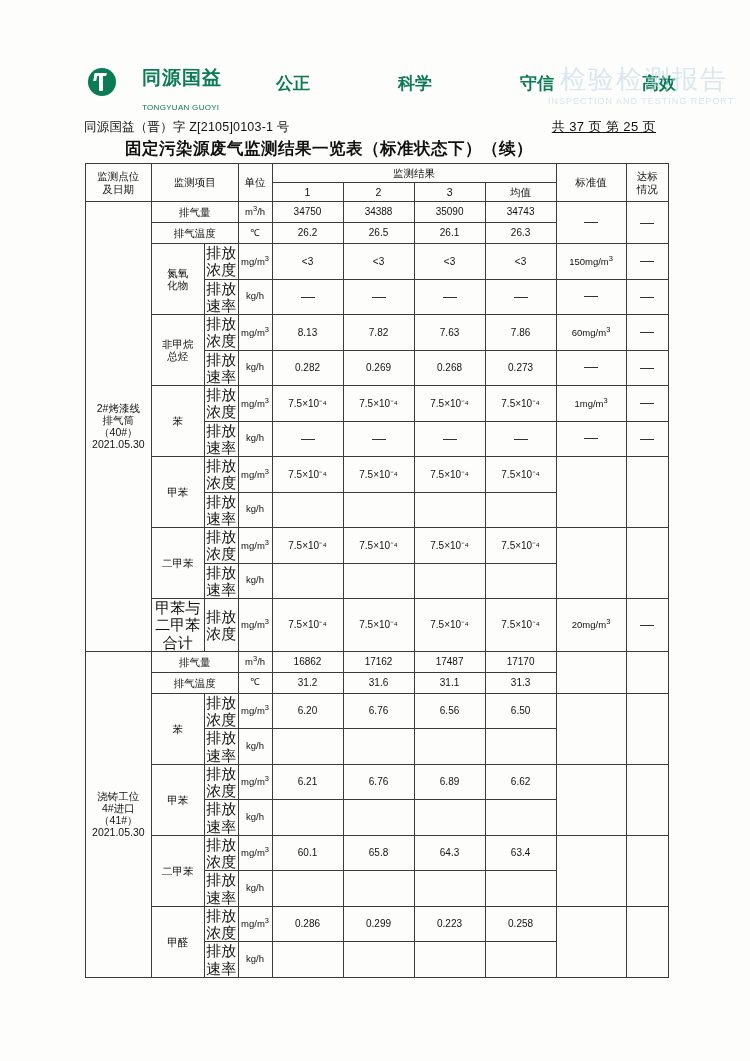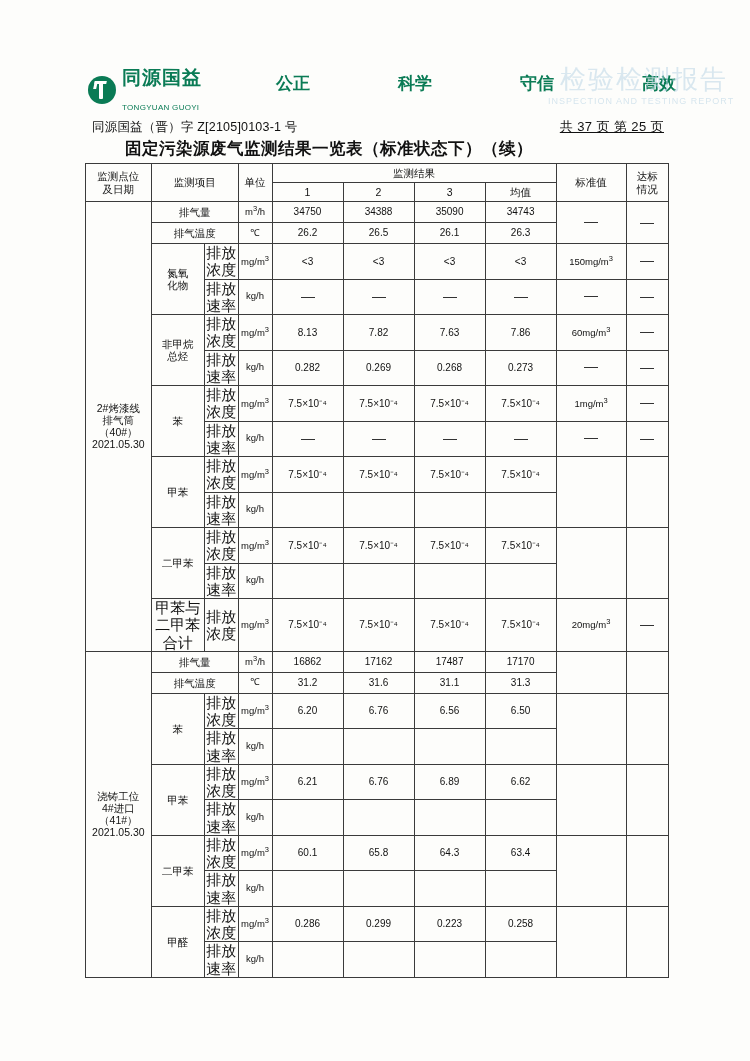--- a/index.html
+++ b/index.html
@@ -27,21 +27,21 @@
     position: absolute;
     left: 88px;
     top: 68px;
     width: 580px;
     height: 42px;
   }
   .logo-wrap {
     position: absolute;
     left: 0; top: 0;
     display: flex;
-    align-items: center;
+    gap: 20px;
   }
   .logo-mark {
     width: 28px; height: 28px;
     border-radius: 50%;
     background: #0a7b55;
     position: relative;
     margin-right: 6px;
   }
   .logo-mark::after {
     content: "";
@@ -107,21 +107,21 @@
     font-size: 9px;
     color: #bcd6e6;
     opacity: 0.6;
     letter-spacing: 1px;
     pointer-events: none;
   }
 
   
   .reportline {
     position: absolute;
-    left: 92px;
+    left: 84px;
     top: 118px;
     width: 572px;
     font-size: 12.5px;
     display: flex;
     justify-content: space-between;
     align-items: center;
   }
   .reportno { letter-spacing: 0.2px; }
   .pageno { letter-spacing: 0.4px; font-size: 13px; text-decoration: underline; }
 

